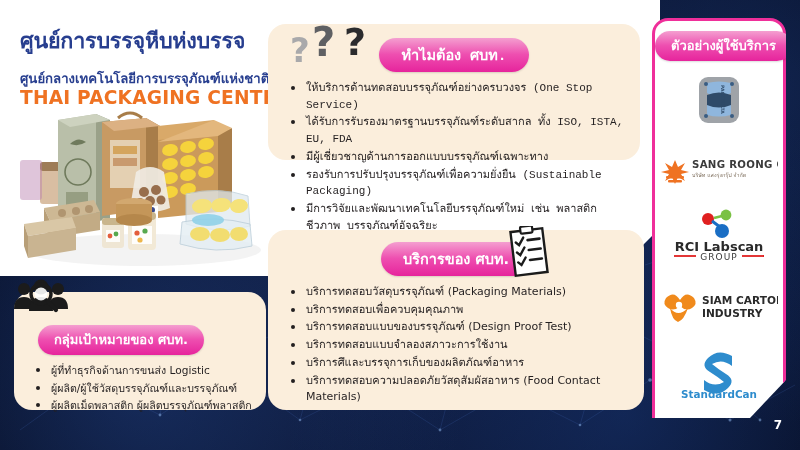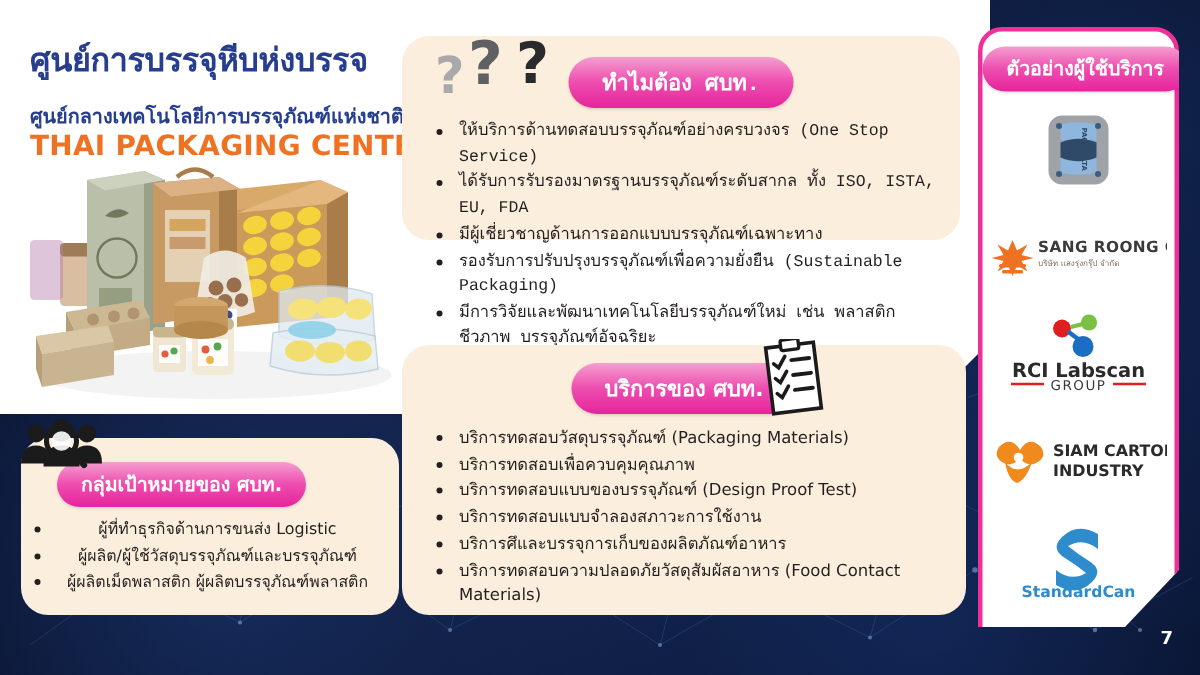--- a/index.html
+++ b/index.html
@@ -70,42 +70,42 @@
     font-size: 14.5px;
     font-weight: bold;
     white-space: nowrap;
     box-shadow: 0 1px 2px rgba(0,0,0,.14);
   }
   .pill.small { font-size: 13px; padding: 4px 16px 5px; }
 
   .pill-row { text-align: center; }
   .card-why .pill-row  { padding-top: 14px; }
   .card-serv .pill-row { padding-top: 12px; }
-  .card-targ .pill-row { padding-top: 16px; text-align: left; padding-left: 24px; }
+  .card-targ .pill-row { padding-top: 33px; text-align: left; padding-left: 24px; }
 
   ul.bullets {
     list-style: none;
     margin: 8px 0 0 0;
     padding: 0 14px 0 18px;
   }
   ul.bullets li {
     position: relative;
     padding-left: 20px;
     font-size: 11px;
     line-height: 1.52;
     color: #231f20;
     margin-bottom: 1px;
   }
   ul.bullets li::before {
     content: "";
     position: absolute; left: 5px; top: 6px;
     width: 4px; height: 4px; border-radius: 50%;
     background: #231f20;
   }
-  .card-targ ul.bullets { padding-left: 4px; margin-top: 7px; text-align: center; }
+  .card-targ ul.bullets { padding-left: 17px; margin-top: 7px; }
   .card-targ ul.bullets li { font-size: 10.6px; line-height: 1.56; }
 
   
   .qmarks { position: absolute; left: 290px; top: 22px; width: 92px; height: 46px; }
   .clipboard { position: absolute; left: 508px; top: 226px; width: 42px; height: 52px; }
   .peoplesearch { position: absolute; left: 12px; top: 277px; width: 58px; height: 40px; }
   .qmarks svg, .clipboard svg, .peoplesearch svg { width: 100%; height: 100%; display: block; }
 
   
   .clients {

